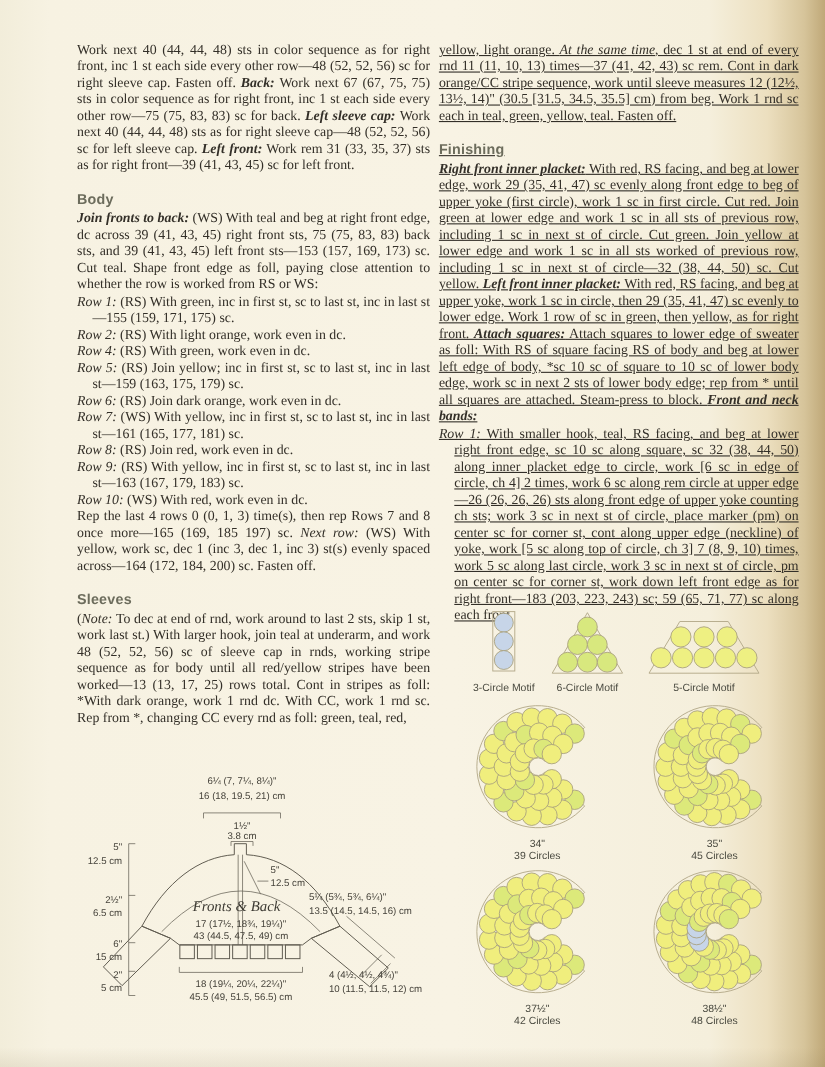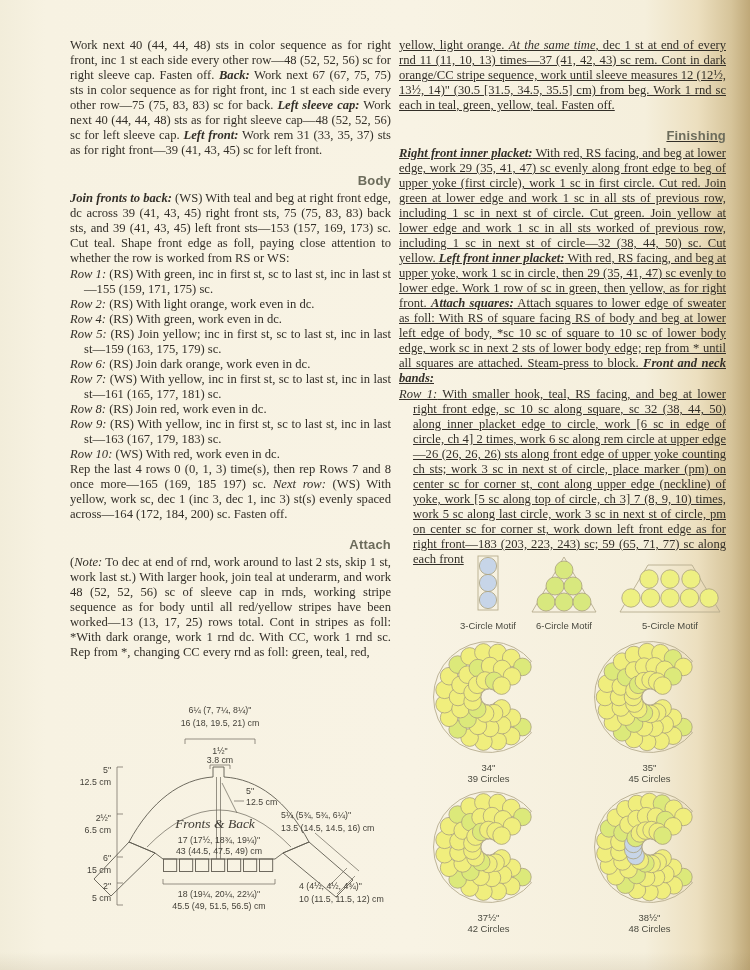--- a/index.html
+++ b/index.html
@@ -9,31 +9,31 @@
     background:linear-gradient(90deg,#f2edda 0%,#f7f2e2 6%,#f8f3e4 55%,#f5efdc 86%,#ecdfbf 93%,#d6c49a 97.5%,#bfa878 100%);
     font-family:"Liberation Serif",serif; color:#332f28;
   }
   #page::after{content:""; position:absolute; left:0; right:0; bottom:0; height:18px;
     background:linear-gradient(180deg,rgba(0,0,0,0) 0%,rgba(120,100,60,.10) 100%); pointer-events:none;}
   .col{position:absolute; top:38px; font-size:12.6px; line-height:15px; text-align:justify;}
   #col-left{left:70px; width:321px;}
   #col-right{left:399px; width:327px;text-decoration:underline;}
   .para{margin:0 0 1px 0;}
   .section-heading{font-family:"Liberation Sans",sans-serif; font-size:13px; font-weight:bold;
-    color:#6c6c5c; margin:15px 0 3px 0; text-align:right; letter-spacing:.2px;}
+    color:#6c6c5c; margin:15px 0 3px 0; text-align:left; letter-spacing:.2px;}
   .row-para{padding-left:14px; text-indent:-14px; margin:0;} .i{font-style:italic;} .bi{font-weight:bold; font-style:italic;}
   
   #schematic{position:absolute; left:63px; top:697px; width:340px; height:218px;}
   .sch-t{font-family:"Liberation Sans",sans-serif; font-size:8.8px; fill:#45423a;}
   .sch-it{font-family:"Liberation Serif",serif; font-style:italic; font-size:13.5px; fill:#3d3a33;}
   .sch-line{stroke:#5f5b50; stroke-width:.9; fill:none;}
   .sch-thin{stroke:#6a665a; stroke-width:.7; fill:none;}
   
   #motifs-row{position:absolute; left:430px; top:552px; display:flex; align-items:flex-end;}
-  .motif-block{display:flex; flex-direction:column; align-items:center;margin-left:30px;}
+  .motif-block{display:flex; flex-direction:column; align-items:center;}
   .motif-block+.motif-block{margin-left:7px;}
   .diag-label{font-family:"Liberation Sans",sans-serif; font-size:9.5px; line-height:11px;
     color:#4a4a40; text-align:center; max-width:62px; margin-top:4px;}
   #yokes-grid{position:absolute; left:408px; top:638px; width:322px;
     display:grid; grid-template-columns:1fr 1fr; justify-items:center; row-gap:4px;}
   .yoke-block{display:flex; flex-direction:column; align-items:center;}
   
   #footer{position:absolute; left:70px; top:916px; font-family:"Liberation Sans",sans-serif;
     font-size:11px; color:#8a897e; letter-spacing:.3px; white-space:nowrap;}
   #footer .sep{color:#b3ad9c; padding:0 9px;}
@@ -52,21 +52,21 @@
         <div class="row-para"><span class="i">Row 2:</span><span> (RS) With light orange, work even in dc.</span></div>
         <div class="row-para"><span class="i">Row 4:</span><span> (RS) With green, work even in dc.</span></div>
         <div class="row-para"><span class="i">Row 5:</span><span> (RS) Join yellow; inc in first st, sc to last st, inc in last st—159 (163, 175, 179) sc.</span></div>
         <div class="row-para"><span class="i">Row 6:</span><span> (RS) Join dark orange, work even in dc.</span></div>
         <div class="row-para"><span class="i">Row 7:</span><span> (WS) With yellow, inc in first st, sc to last st, inc in last st—161 (165, 177, 181) sc.</span></div>
         <div class="row-para"><span class="i">Row 8:</span><span> (RS) Join red, work even in dc.</span></div>
         <div class="row-para"><span class="i">Row 9:</span><span> (RS) With yellow, inc in first st, sc to last st, inc in last st—163 (167, 179, 183) sc.</span></div>
         <div class="row-para"><span class="i">Row 10:</span><span> (WS) With red, work even in dc.</span></div>
       </div>
     <p class="para"><span>Rep the last 4 rows 0 (0, 1, 3) time(s), then rep Rows 7 and 8 once more—165 (169, 185 197) sc. </span><span class="i">Next row:</span><span> (WS) With yellow, work sc, dec 1 (inc 3, dec 1, inc 3) st(s) evenly spaced across—164 (172, 184, 200) sc. Fasten off.</span></p>
-    <div class="section-heading">Attach</div>
+    <div class="section-heading">Sleeves</div>
     <p class="para"><span>(</span><span class="i">Note:</span><span> To dec at end of rnd, work around to last 2 sts, skip 1 st, work last st.) With larger hook, join teal at underarm, and work 48 (52, 52, 56) sc of sleeve cap in rnds, working stripe sequence as for body until all red/yellow stripes have been worked—13 (13, 17, 25) rows total. Cont in stripes as foll: *With dark orange, work 1 rnd dc. With CC, work 1 rnd sc. Rep from *, changing CC every rnd as foll: green, teal, red,</span></p>
   </div>
 
   <div class="col" id="col-right">
     <p class="para"><span>yellow, light orange. </span><span class="i">At the same time</span><span>, dec 1 st at end of every rnd 11 (11, 10, 13) times—37 (41, 42, 43) sc rem. Cont in dark orange/CC stripe sequence, work until sleeve measures 12 (12½, 13½, 14)" (30.5 [31.5, 34.5, 35.5] cm) from beg. Work 1 rnd sc each in teal, green, yellow, teal. Fasten off.</span></p>
     <div class="section-heading">Finishing</div>
     <p class="para"><span class="bi">Right front inner placket:</span><span> With red, RS facing, and beg at lower edge, work 29 (35, 41, 47) sc evenly along front edge to beg of upper yoke (first circle), work 1 sc in first circle. Cut red. Join green at lower edge and work 1 sc in all sts of previous row, including 1 sc in next st of circle. Cut green. Join yellow at lower edge and work 1 sc in all sts worked of previous row, including 1 sc in next st of circle—32 (38, 44, 50) sc. Cut yellow. </span><span class="bi">Left front inner placket:</span><span> With red, RS facing, and beg at upper yoke, work 1 sc in circle, then 29 (35, 41, 47) sc evenly to lower edge. Work 1 row of sc in green, then yellow, as for right front. </span><span class="bi">Attach squares:</span><span> Attach squares to lower edge of sweater as foll: With RS of square facing RS of body and beg at lower left edge of body, *sc 10 sc of square to 10 sc of lower body edge, work sc in next 2 sts of lower body edge; rep from * until all squares are attached. Steam-press to block. </span><span class="bi">Front and neck bands:</span></p>
     <div>
         <div class="row-para"><span class="i">Row 1:</span><span> With smaller hook, teal, RS facing, and beg at lower right front edge, sc 10 sc along square, sc 32 (38, 44, 50) along inner placket edge to circle, work [6 sc in edge of circle, ch 4] 2 times, work 6 sc along rem circle at upper edge—26 (26, 26, 26) sts along front edge of upper yoke counting ch sts; work 3 sc in next st of circle, place marker (pm) on center sc for corner st, cont along upper edge (neckline) of yoke, work [5 sc along top of circle, ch 3] 7 (8, 9, 10) times, work 5 sc along last circle, work 3 sc in next st of circle, pm on center sc for corner st, work down left front edge as for right front—183 (203, 223, 243) sc; 59 (65, 71, 77) sc along each front</span></div>
       </div>

